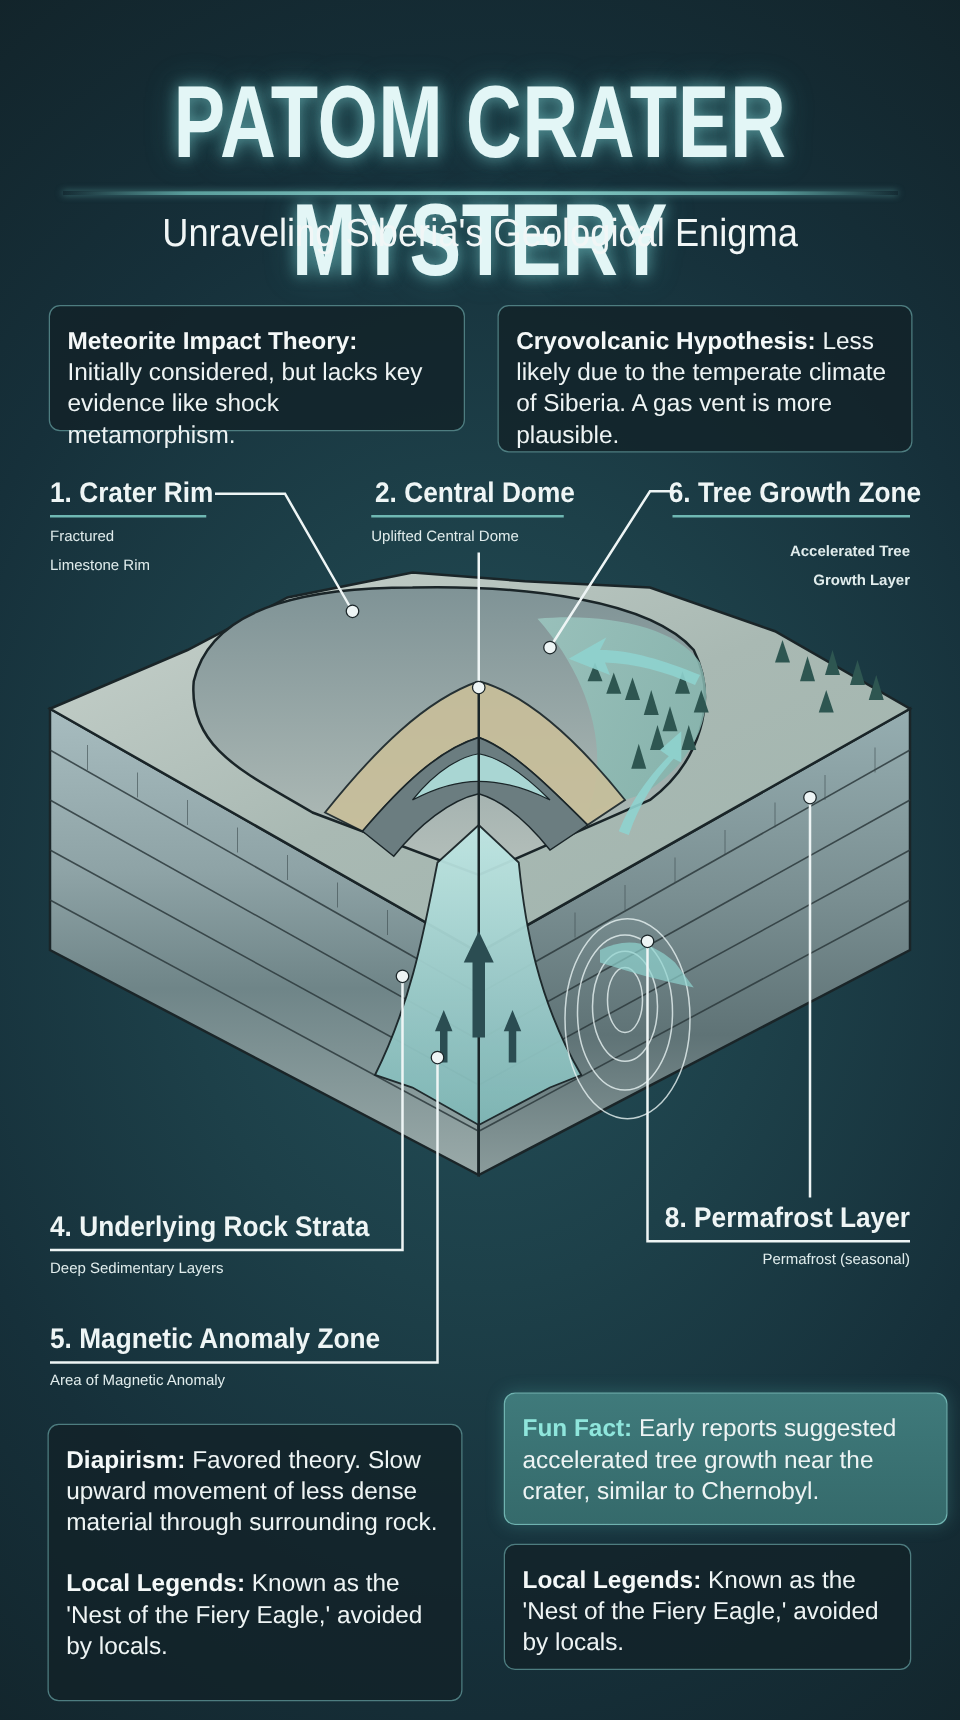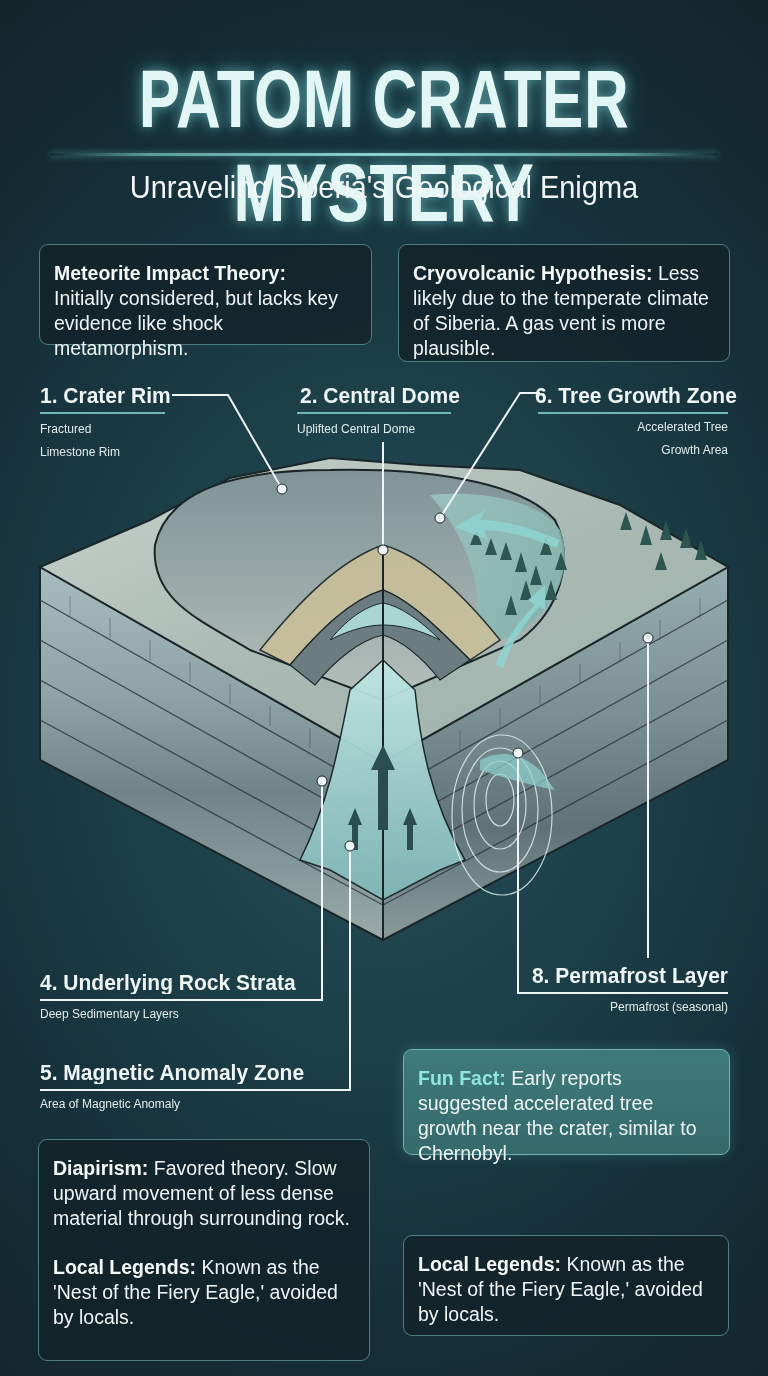--- a/index.html
+++ b/index.html
@@ -216,23 +216,23 @@
   <div class="lbl-title" style="padding-left:3px;">2. Central Dome</div>
   <div class="lbl-rule" style="margin-top:6px; width:154px;"></div>
   <div class="lbl-desc" style="margin-top:4px;">
     <div>Uplifted Central Dome</div>
   </div>
 </div>
 
 <div class="abs right" style="left:535px; top:382px; width:193px;">
   <div class="lbl-title" style="text-align:right; transform-origin:right top;">6. Tree Growth Zone</div>
   <div class="lbl-rule" style="margin-top:6px; width:190px; margin-left:auto;"></div>
-  <div class="lbl-desc" style="margin-top:2px;">
+  <div class="lbl-desc" style="margin-top:16px;font-weight:bold;">
     <div>Accelerated Tree</div>
-    <div>Growth Area</div>
+    <div>Growth Layer</div>
   </div>
 </div>
 
 <div class="abs" style="left:40px; top:969px; width:290px;">
   <div class="lbl-title">4. Underlying Rock Strata</div>
   <div class="lbl-desc" style="margin-top:10px;">
     <div>Deep Sedimentary Layers</div>
   </div>
 </div>
 
@@ -243,21 +243,21 @@
   </div>
 </div>
 
 <div class="abs right" style="left:528px; top:962px; width:200px;">
   <div class="lbl-title" style="text-align:right; transform-origin:right top;">8. Permafrost Layer</div>
   <div class="lbl-desc" style="margin-top:10px;">
     <div>Permafrost (seasonal)</div>
   </div>
 </div>
 
-<div class="abs box box-fun" style="left:403px; top:1049px; width:327px; height:106px;">
+<div class="abs box box-fun" style="left:403px; top:1114px; width:355px; height:106px;">
   <b>Fun Fact:</b>
   <span>Early reports suggested accelerated tree growth near the crater, similar to Chernobyl.</span>
 </div>
 
 <div class="abs box" style="left:38px; top:1139px; width:332px; height:222px;">
   <div>
     <b>Diapirism:</b>
     <span>Favored theory. Slow upward movement of less dense material through surrounding rock.</span>
   </div>
   <div class="gap"></div>

